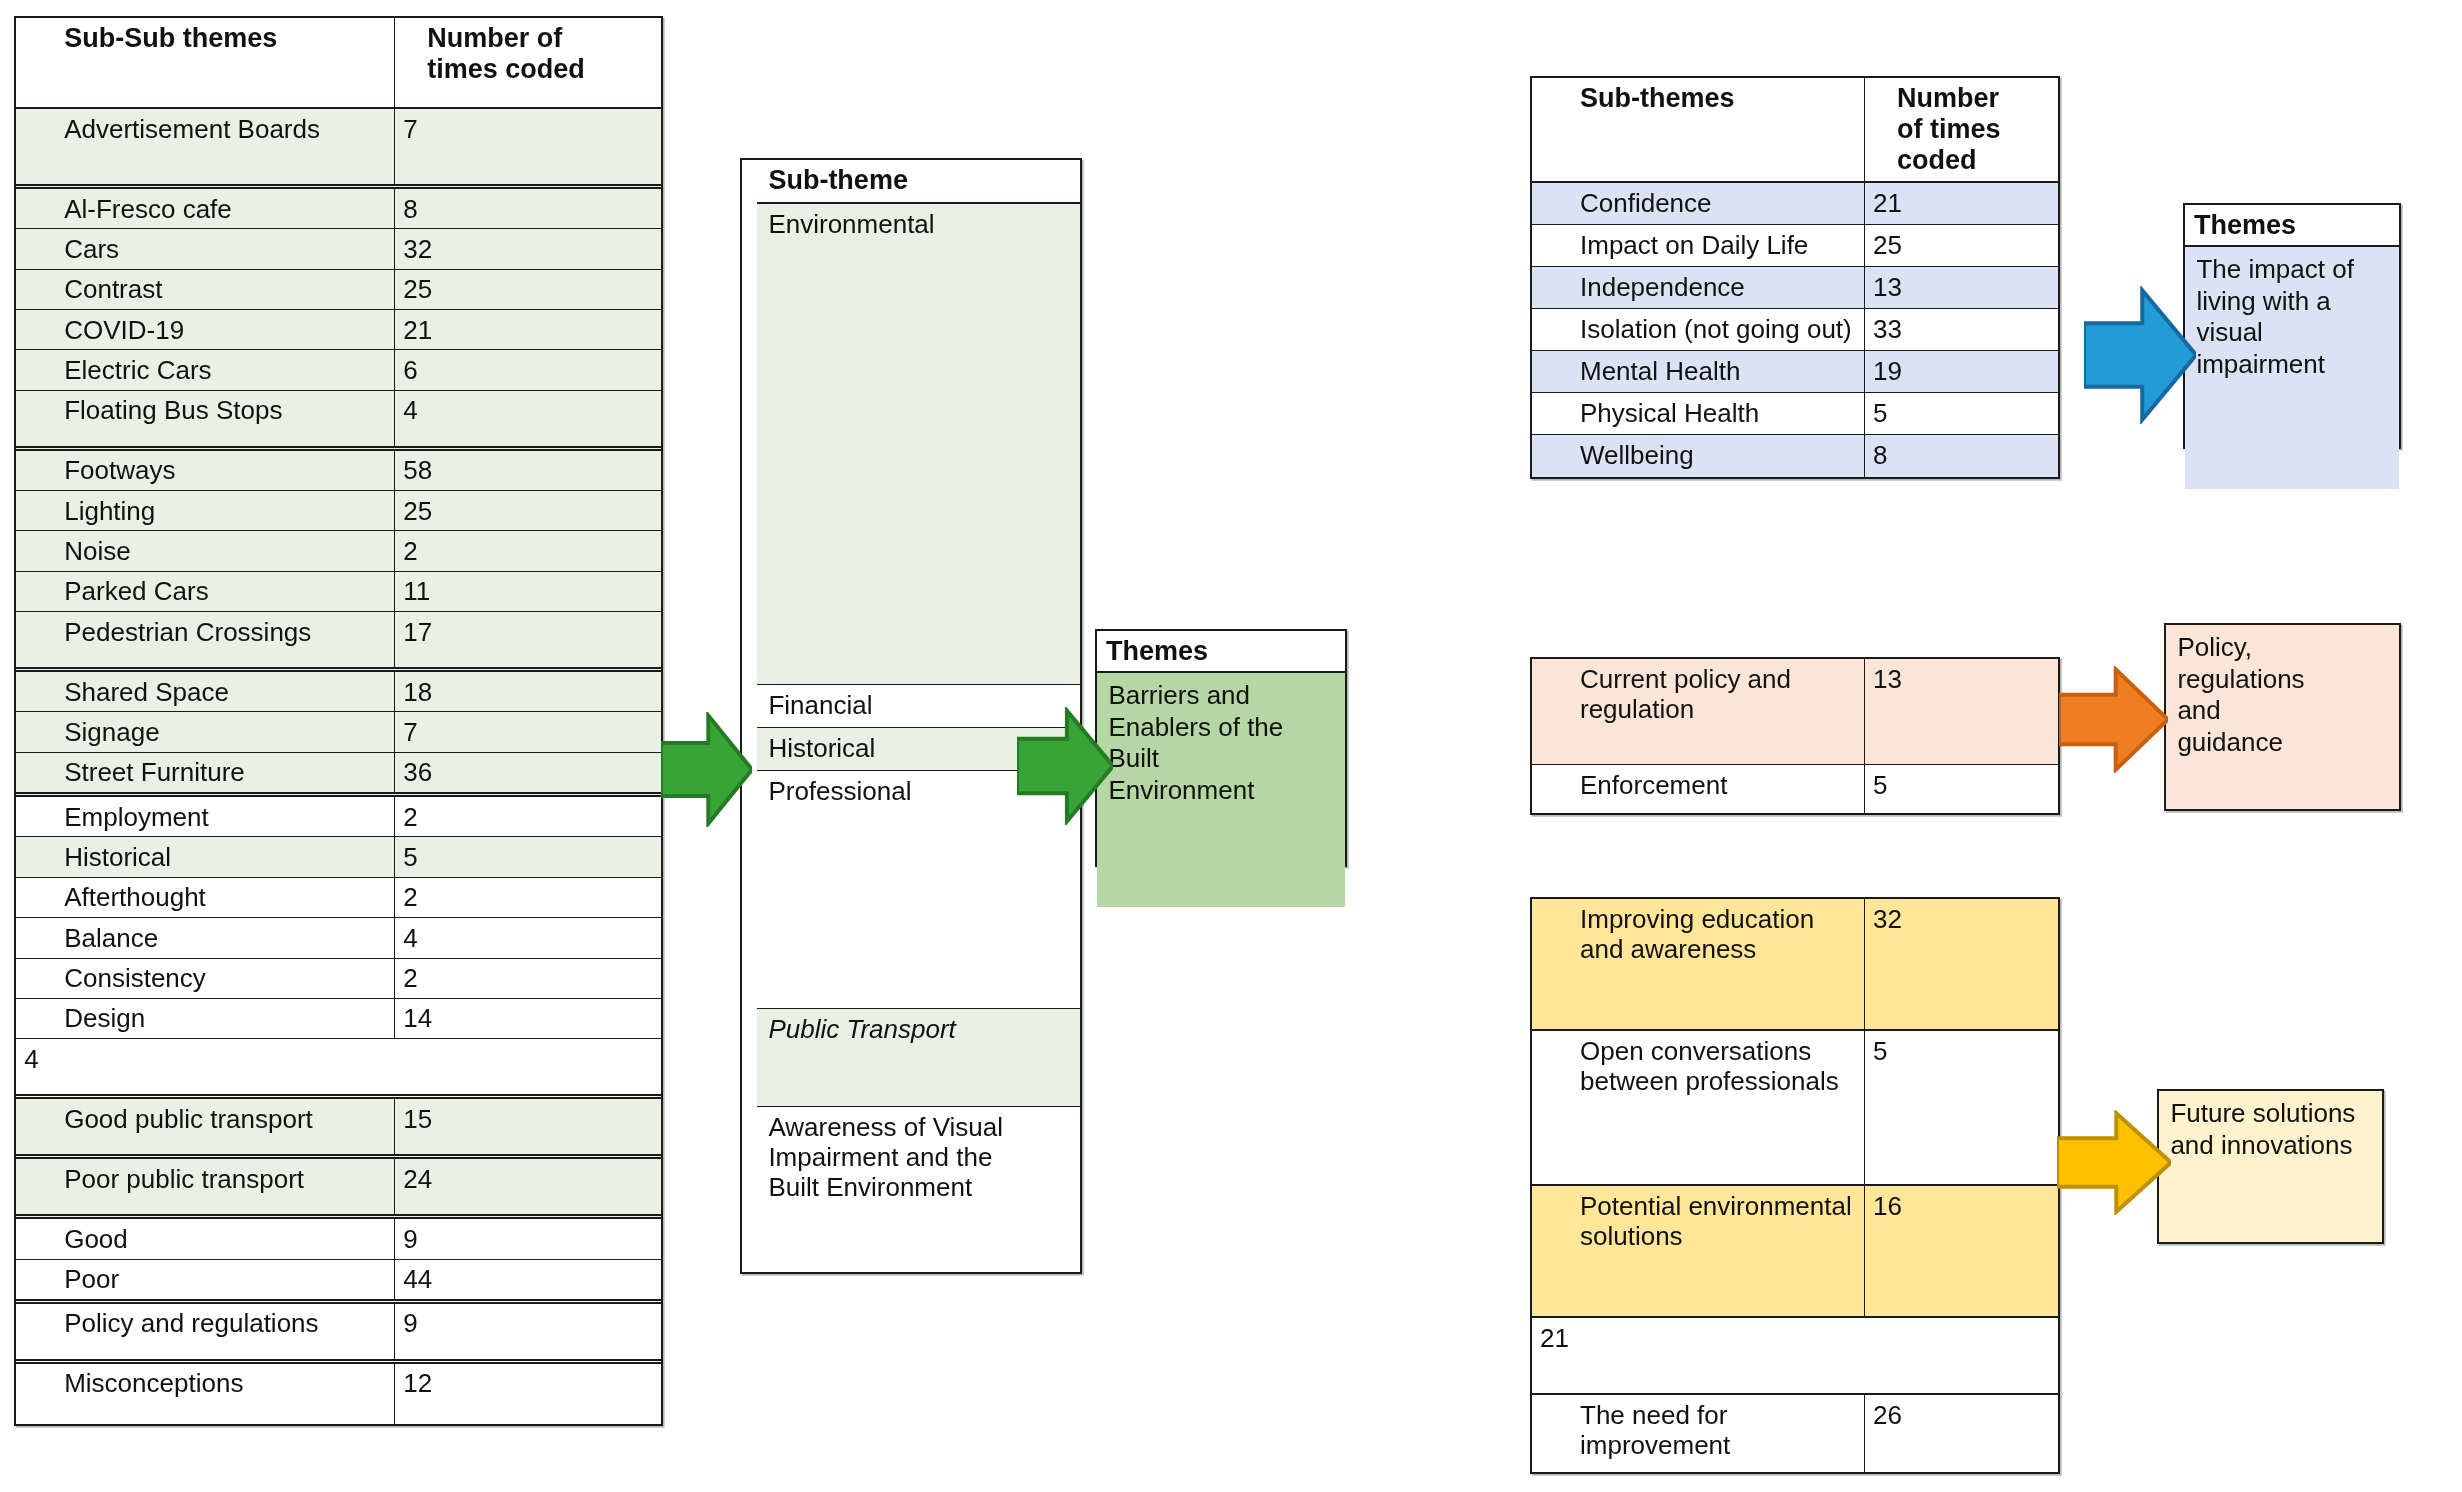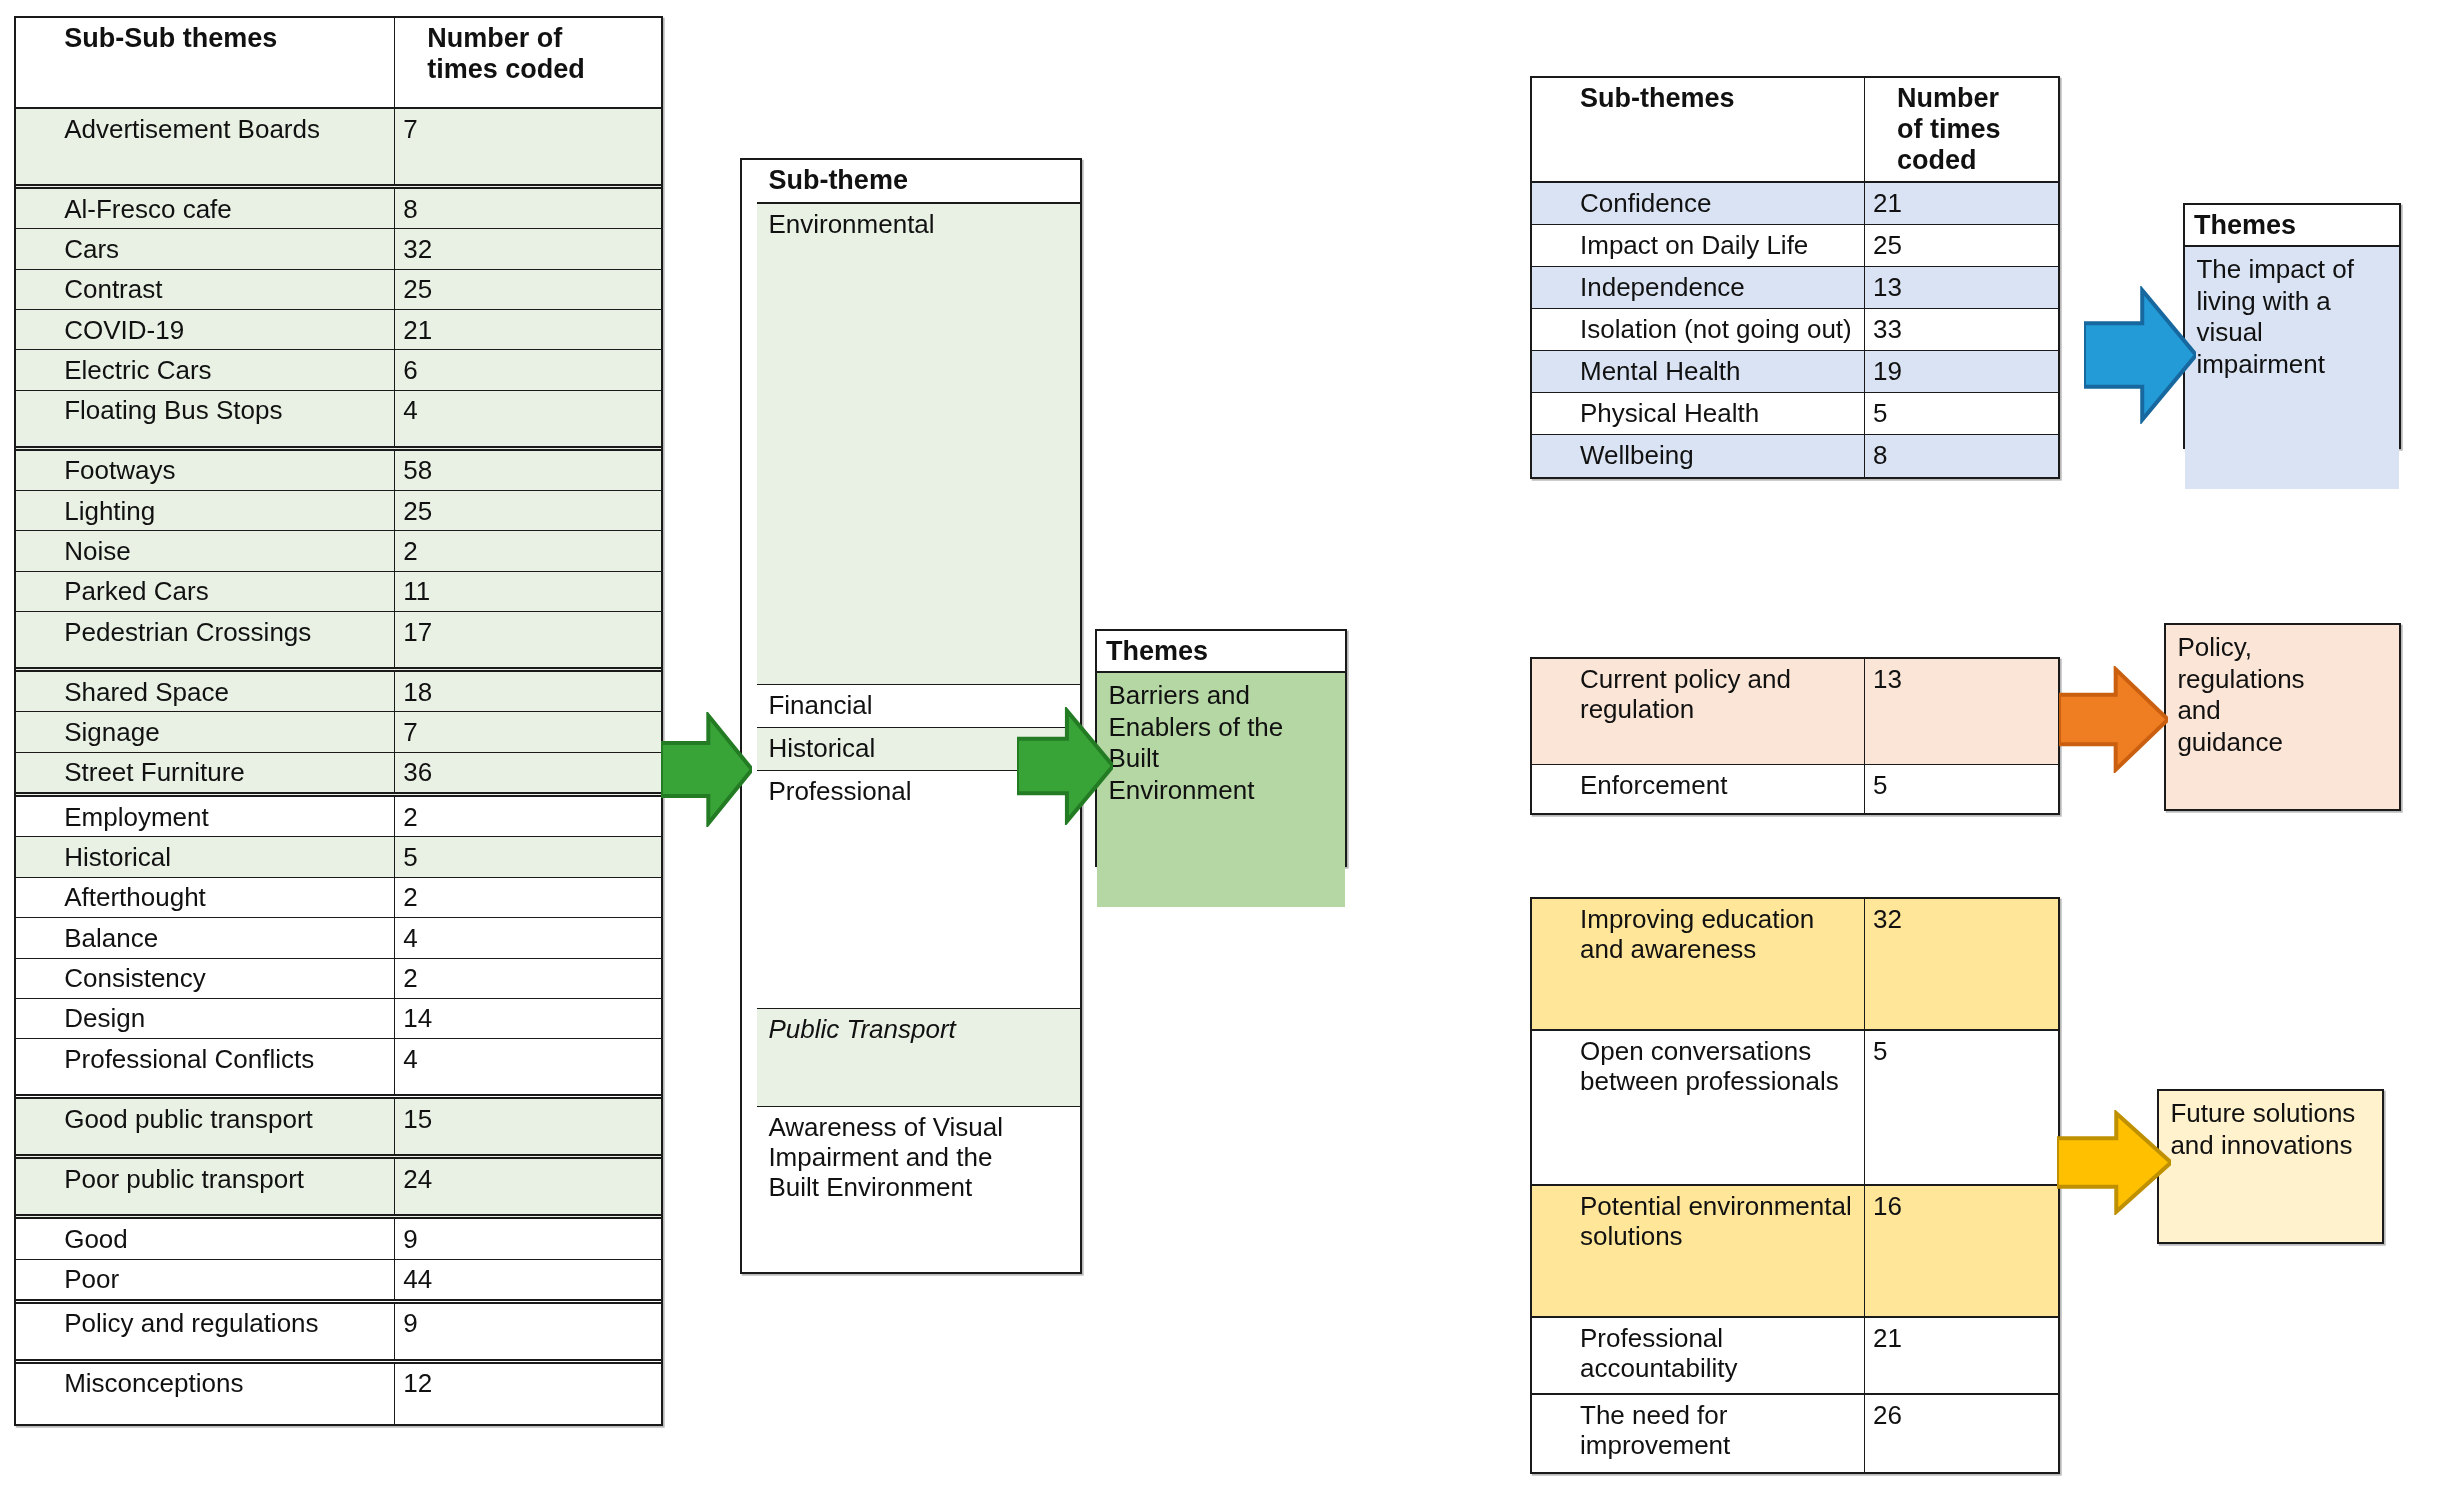--- a/index.html
+++ b/index.html
@@ -198,21 +198,20 @@
           <div class="tc c1">Consistency</div>
           <div class="tc c2">2</div>
         </div>
 
         <div class="trow">
           <div class="tc c1">Design</div>
           <div class="tc c2">14</div>
         </div>
 
         <div class="trow tall dbl">
-          <div class="tc c1">Professional Conflicts</div>
           <div class="tc c2">4</div>
         </div>
 
         <div class="trow shaded tall dbl">
           <div class="tc c1">Good public transport</div>
           <div class="tc c2">15</div>
         </div>
 
         <div class="trow shaded tall dbl">
           <div class="tc c1">Poor public transport</div>
@@ -374,21 +373,20 @@
           <div class="tc c1">Open conversations between professionals</div>
           <div class="tc c2">5</div>
         </div>
 
         <div class="trow shaded rh232">
           <div class="tc c1">Potential environmental solutions</div>
           <div class="tc c2">16</div>
         </div>
 
         <div class="trow rh136">
-          <div class="tc c1">Professional accountability</div>
           <div class="tc c2">21</div>
         </div>
 
         <div class="trow rh136">
           <div class="tc c1">The need for improvement</div>
           <div class="tc c2">26</div>
         </div>
       </div>
   </div>
 

